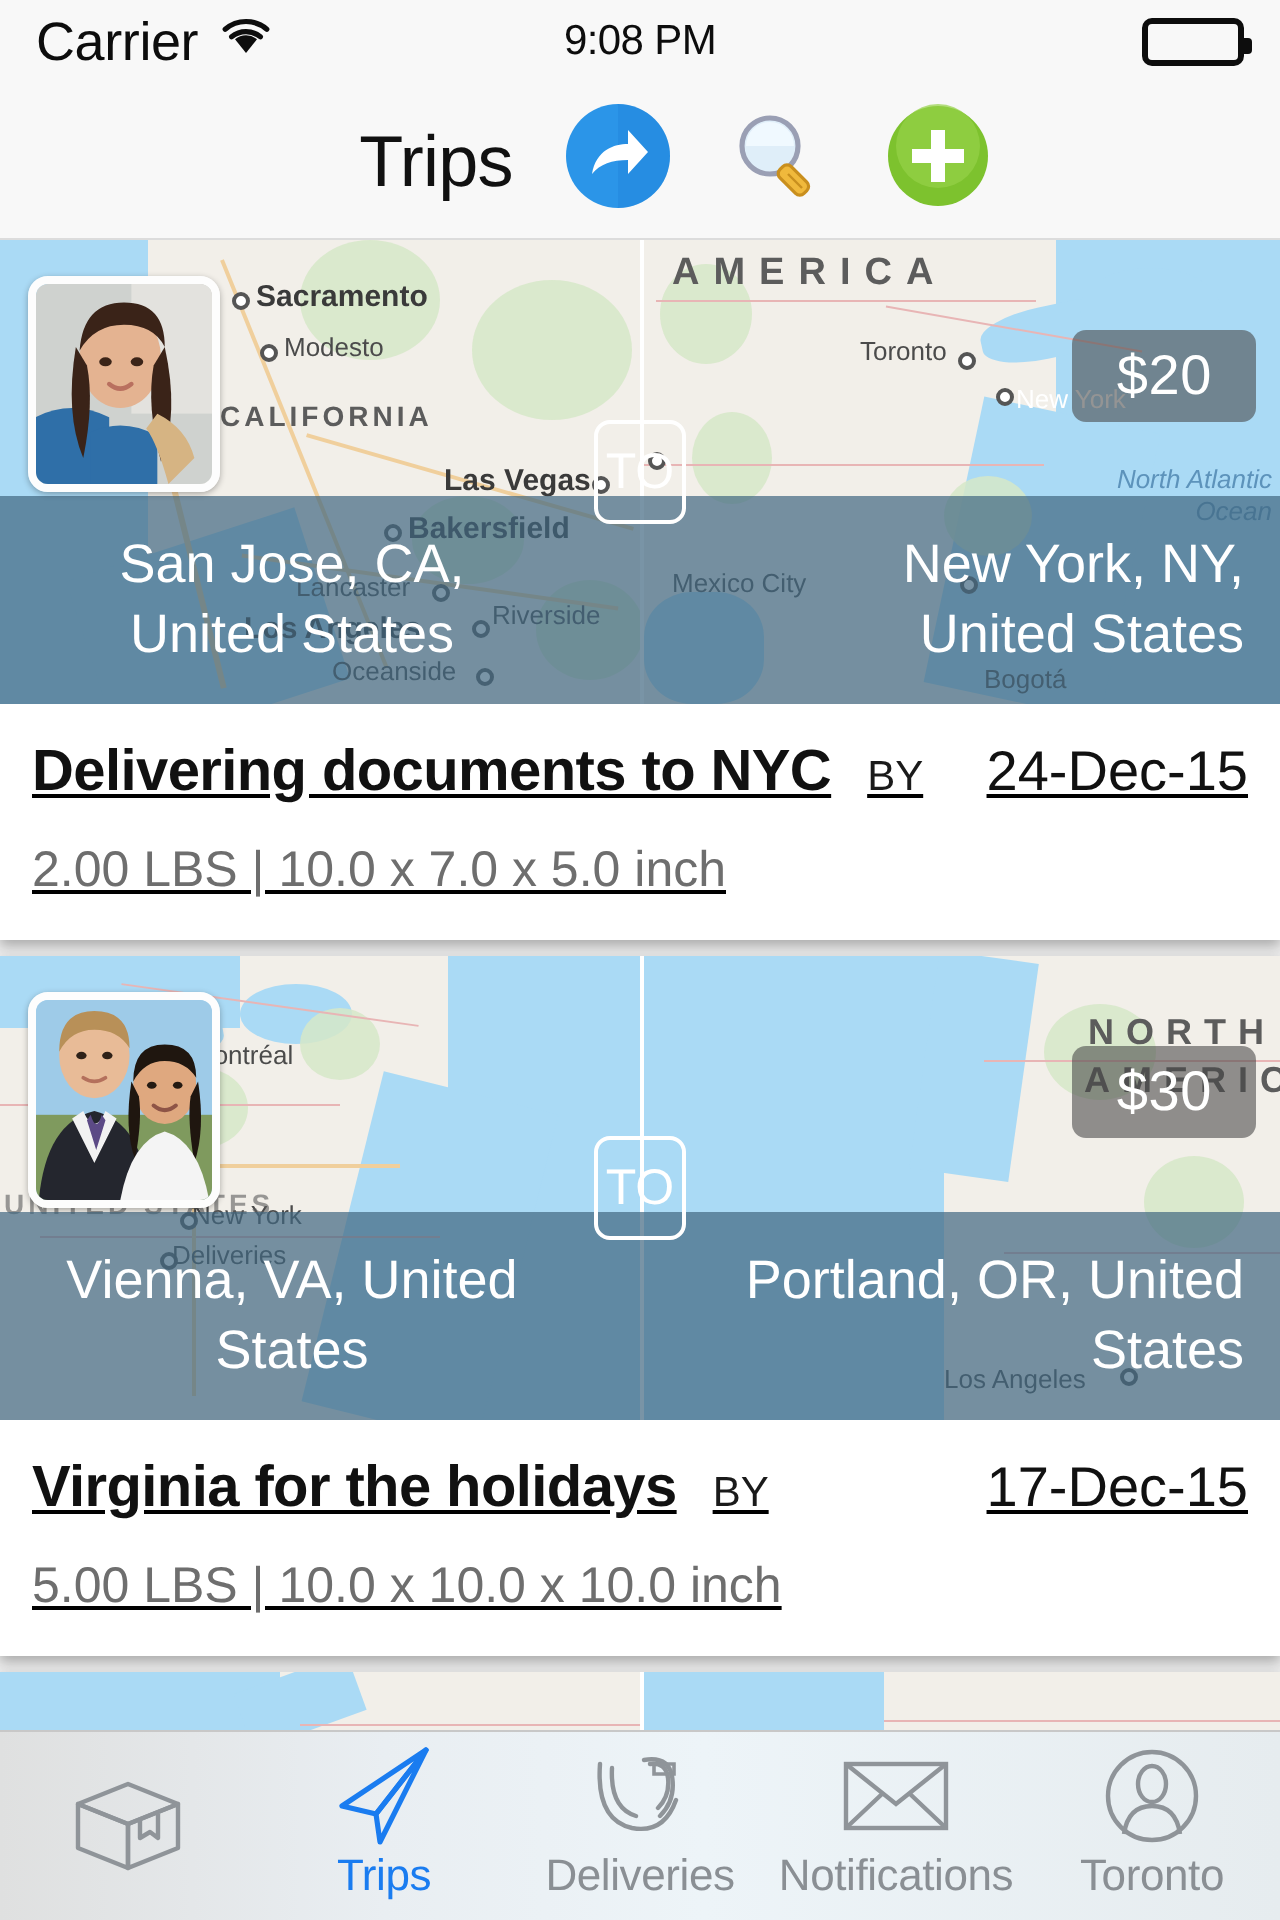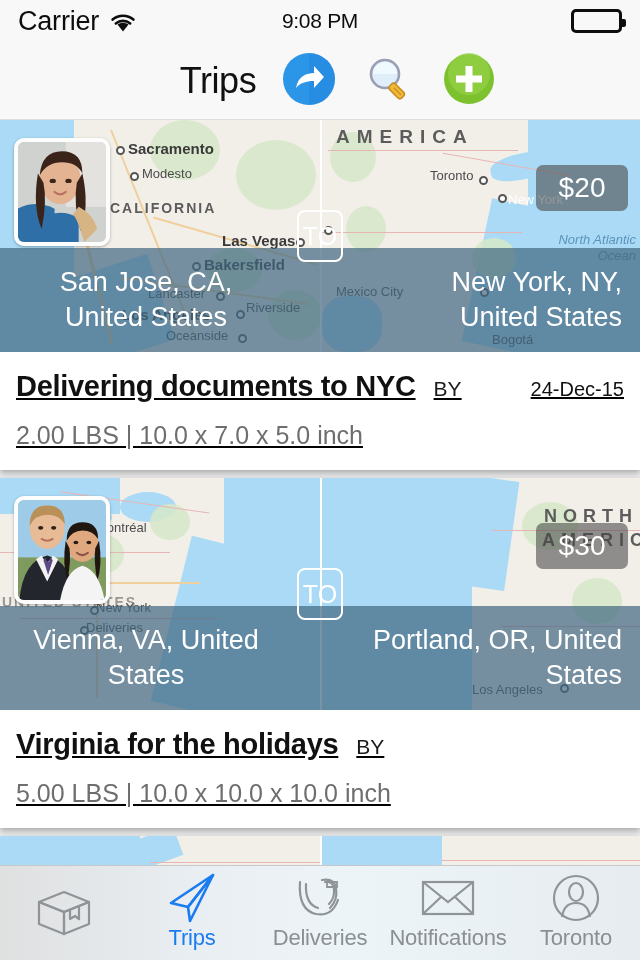--- a/index.html
+++ b/index.html
@@ -11,21 +11,21 @@
     overflow: hidden;
   }
   .phone { position: relative; width: 640px; height: 960px; background: #f8f8f8; overflow: hidden; }
 
   
   .statusbar {
     position: absolute; top: 0; left: 0; width: 640px; height: 42px;
     background: #f8f8f8;
     display: flex; align-items: center; padding: 0 18px;
   }
-  .sb-left { display: flex; align-items: flex-end; gap: 9px; flex: 1; }
+  .sb-left { display: flex; align-items: flex-start; gap: 9px; flex: 1; }
   .sb-carrier { font-size: 27px; color: #0d0d0d; letter-spacing: -0.2px; }
   .wifi-icon { display: block; }
   .sb-center { flex: 0 0 auto; }
   .sb-time { font-size: 21px; font-weight: 500; color: #0d0d0d; letter-spacing: -0.3px; }
   .sb-right { flex: 1; display: flex; justify-content: flex-end; align-items: center; }
   .battery {
     width: 51px; height: 24px; border: 3px solid #0d0d0d; border-radius: 5px;
     position: relative; padding: 2px;
   }
   .battery::after {
@@ -107,21 +107,21 @@
     color: #ffffff; font-size: 25px; display: flex; align-items: center; justify-content: center;
     z-index: 7; background: transparent;
   }
 
   
   .card-title-row {
     display: flex; align-items: baseline; padding: 18px 16px 0 16px;
   }
   .card-title { font-size: 29px; font-weight: bold; color: #111; letter-spacing: -0.3px; }
   .card-by { font-size: 21px; color: #1a1a1a; margin-left: 18px; }
-  .card-date { font-size: 20px; color: #111; margin-left: auto; }
+  .card-date { font-size: 28px; color: #111; margin-left: auto; }
   .card-sub { padding: 18px 16px 20px 16px; font-size: 25px; color: #6e6e6e; }
 
   
   .tabbar {
     position: absolute; bottom: 0; left: 0; width: 640px; height: 95px;
     background: linear-gradient(to right,#dfe0e0 0%,#e9eef2 30%,#edf4f8 55%,#e6ecef 100%);
     border-top: 1px solid #c8c8c8;
     display: flex; align-items: center;
   }
   .tab { flex: 1; display: flex; flex-direction: column; align-items: center; justify-content: center; gap: 4px; cursor: pointer; }
@@ -358,20 +358,21 @@
         <div class="loc-band">
           <div class="loc from">Vienna, VA, United States</div>
           <div class="loc to">Portland, OR, United States</div>
         </div>
         <div class="to-badge">TO</div>
       </div>
 
       <div class="card-title-row">
         <span class="card-title">Virginia for the holidays</span>
         <span class="card-by">BY</span>
+        <span class="card-date">17-Dec-15</span>
       </div>
       <div class="card-sub">5.00 LBS | 10.0 x 10.0 x 10.0 inch</div>
     </div>
 
     <div class="card">
       <div class="map-row">
         <div class="map-pane left">
           <div class="m-base"></div>
           <div class="m-water" style="left:0;top:0;width:140px;height:50px;"></div>
           <div class="m-water" style="left:120px;top:0;width:60px;height:30px;transform:rotate(-20deg);"></div>

